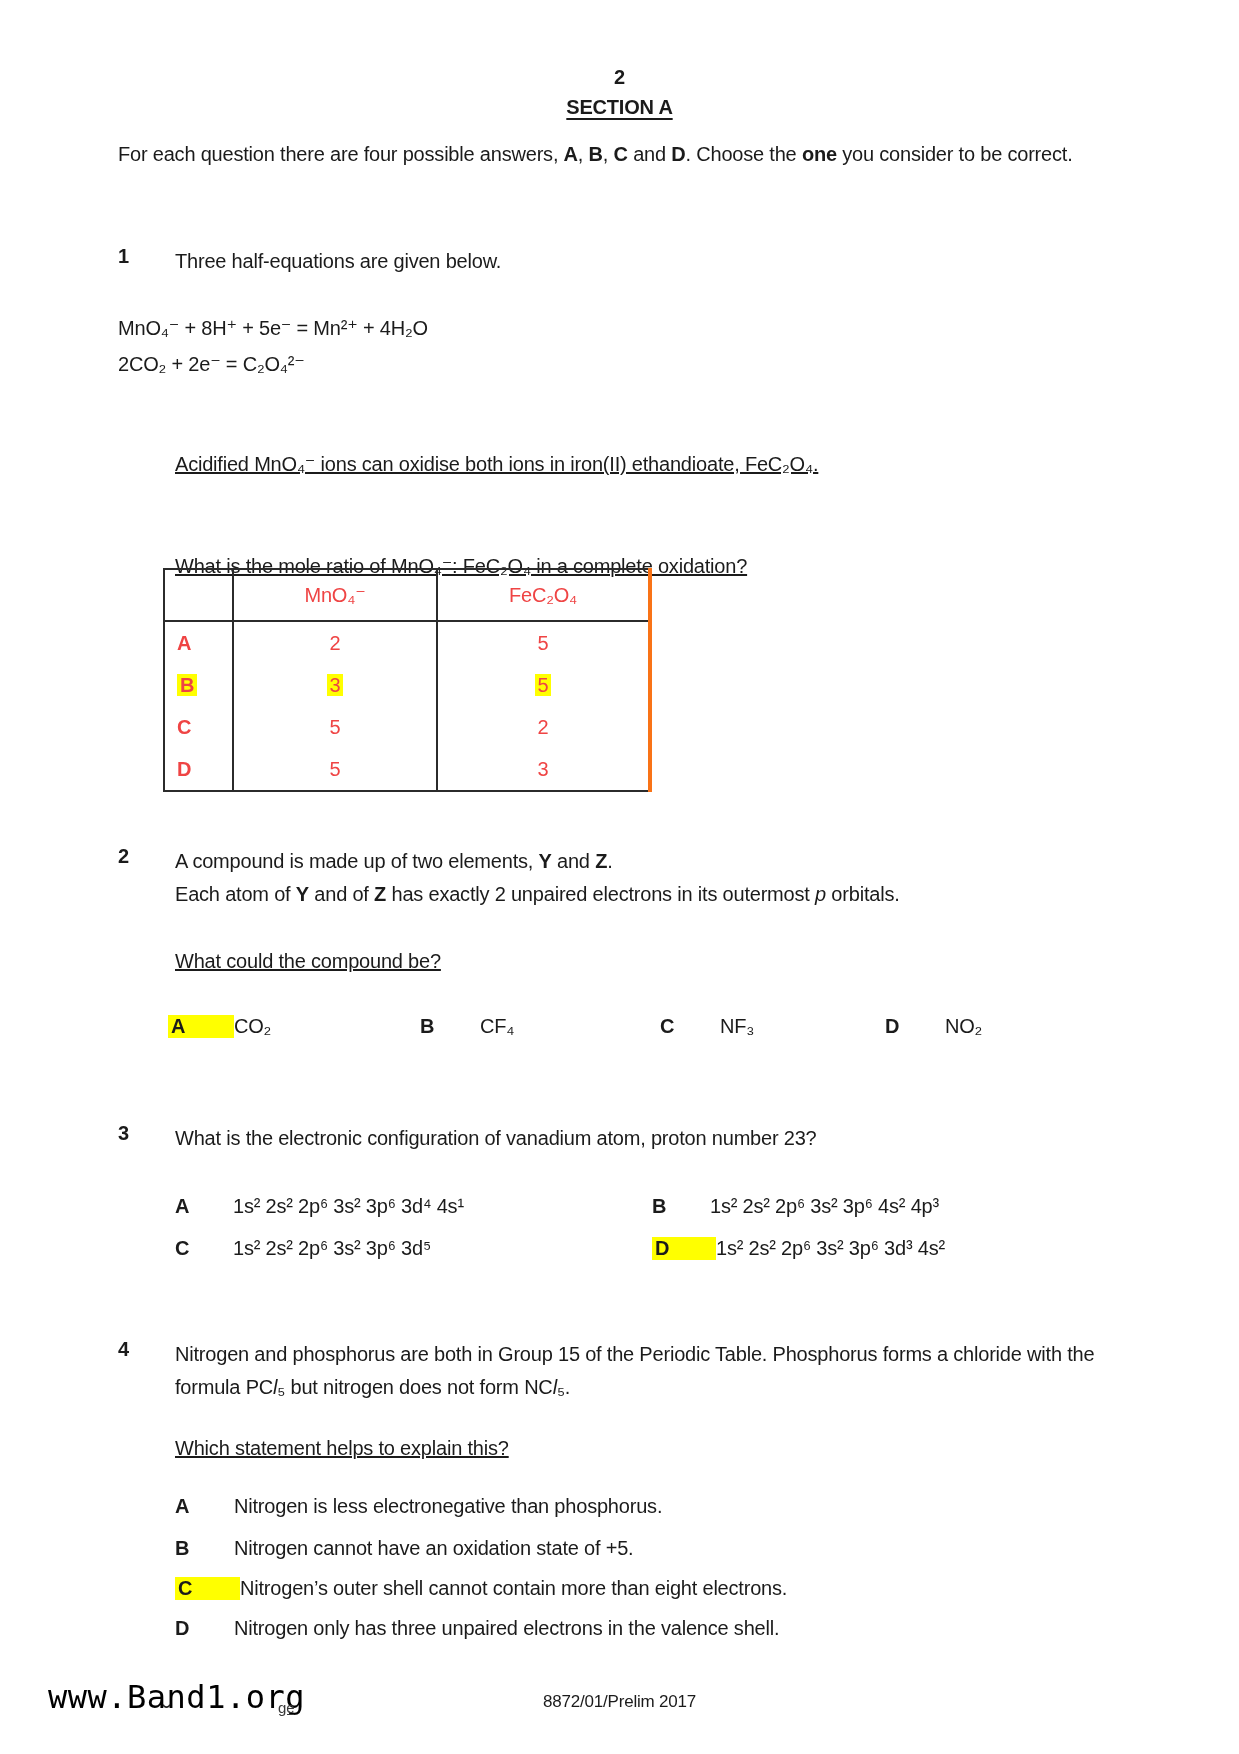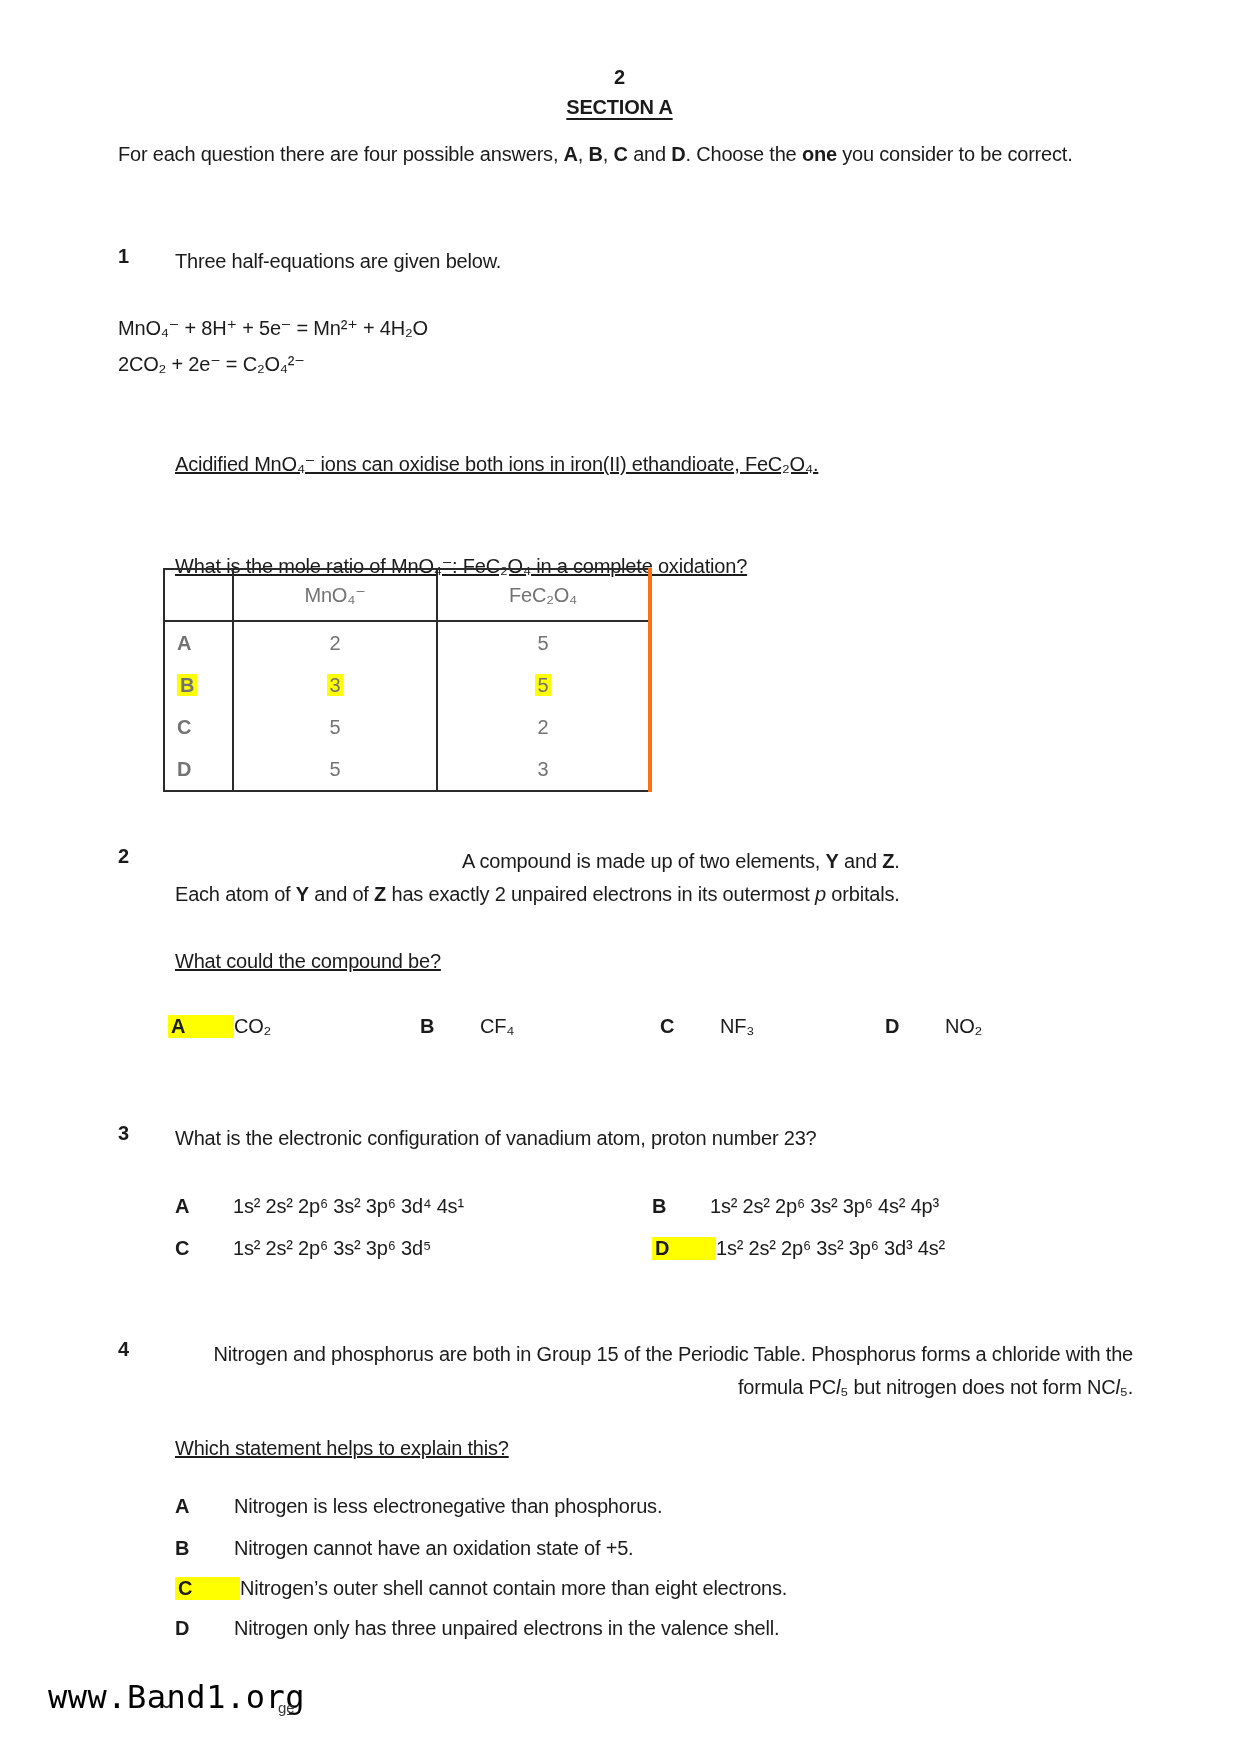--- a/index.html
+++ b/index.html
@@ -18,28 +18,28 @@
   .hl{background:#ffff00;padding:0 3px;}
   .abs{position:absolute;}
   .page-number{top:66px;left:0;right:0;text-align:center;font-weight:bold;}
   .section-title{
     top:96px;left:0;right:0;text-align:center;font-weight:bold;
     text-decoration:underline;text-underline-offset:4px;text-decoration-thickness:2px;
   }
   .intro{top:138px;left:118px;width:1020px;line-height:33px;}
   .q-row{display:flex;}
   .qnum{width:57px;flex:0 0 57px;font-weight:bold;}
-  .qtext{line-height:33px;text-align:right;}
+  .qtext{line-height:33px;}
   .equations{top:310px;left:118px;width:1010px;text-align:left;line-height:36px;}
   .formula{font-family:"Liberation Sans","DejaVu Sans",sans-serif;}
   .para{line-height:33px;text-decoration:underline;}
   .ratio-table{
     position:absolute;left:163px;top:568px;
     border-collapse:collapse;
-    font-size:20px;color:#737373;
+    font-size:20px;color:#ef4444;
   }
   .ratio-table td{border:0;}
   .ratio-table td.c1{width:54px;padding-left:12px;font-weight:bold;border-right:2px solid #2b2b2b;border-left:2px solid #2b2b2b;}
   .ratio-table td.c2{width:200px;text-align:center;border-right:2px solid #2b2b2b;}
   .ratio-table td.c3{width:208px;text-align:center;border-right:4px solid #f97316;}
   .ratio-table tr.hdr td{height:48px;border-top:2px solid #2b2b2b;border-bottom:2px solid #2b2b2b;text-align:center;}
   .ratio-table tr.data td{height:40px;}
   .ratio-table tr.last td{border-bottom:2px solid #2b2b2b;}
   .opt-inline{position:absolute;display:flex;}
   .opt-inline .letter{font-weight:bold;width:60px;flex:0 0 60px;}
@@ -175,14 +175,15 @@
     <span>Nitrogen’s outer shell cannot contain more than eight electrons.</span>
   </div>
   <div class="opt-line" style="left:175px;top:1617px;width:960px;">
     <span class="letter">D</span>
     <span>Nitrogen only has three unpaired electrons in the valence shell.</span>
   </div>
 
   <div class="footer-logo">www.Band1.org</div>
   <div class="footer-logo-accent">˘</div>
   <span class="footer-wm">ge</span>
+  <div class="footer-code">8872/01/Prelim 2017</div>
 
 </div>
 
 </body></html>

